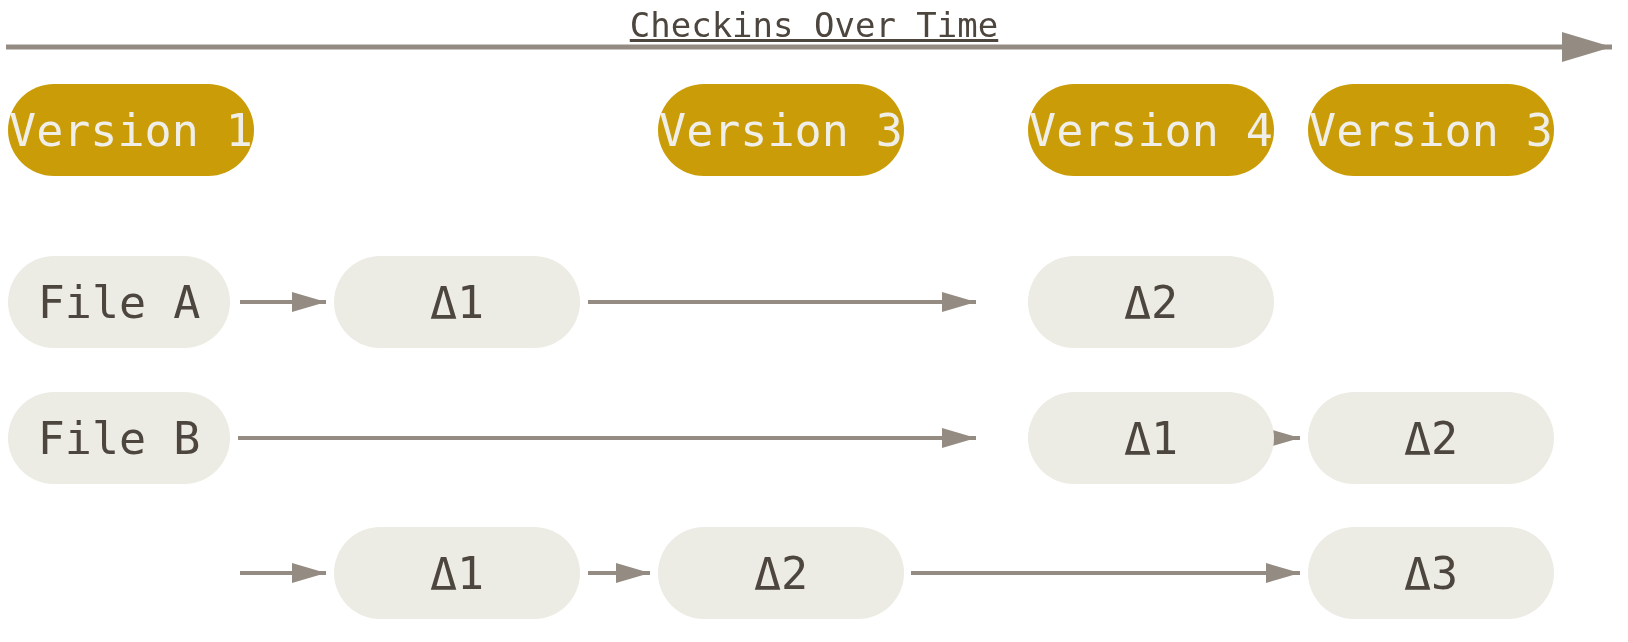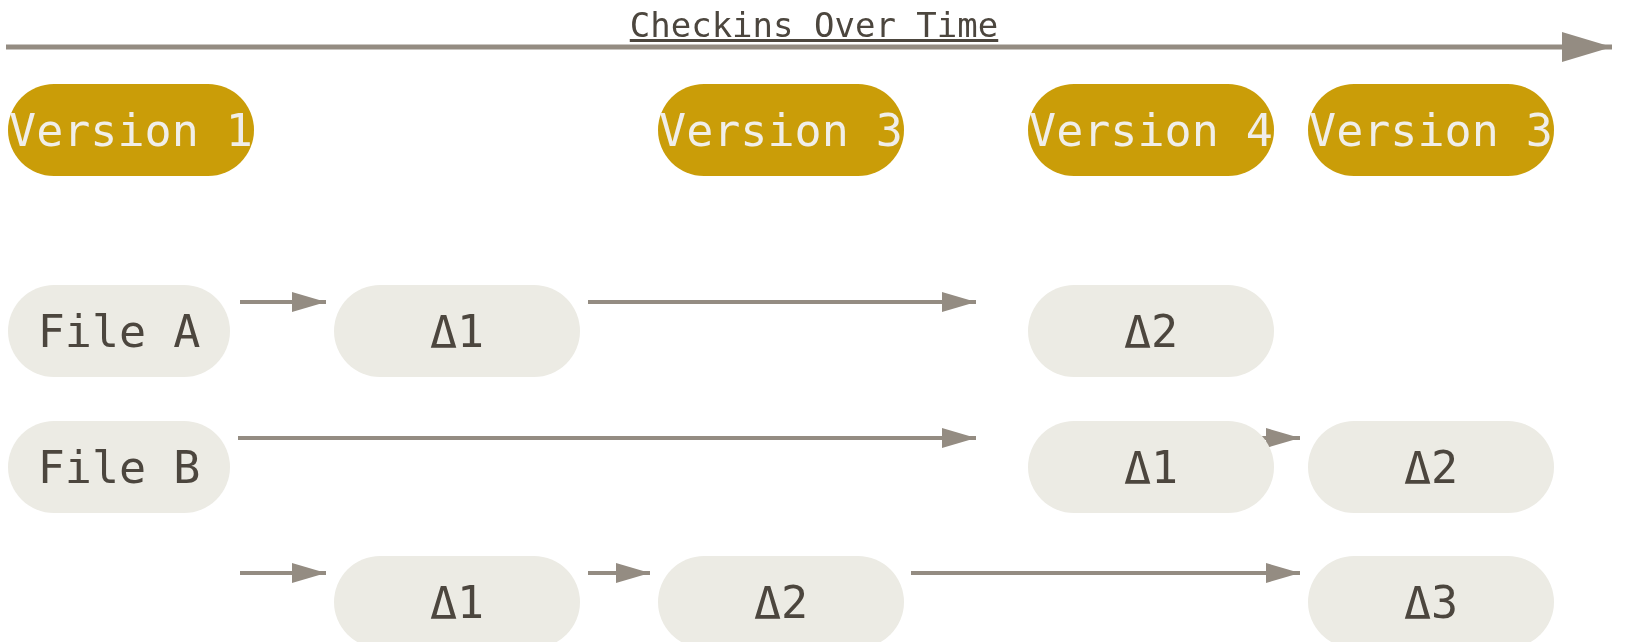--- a/index.html
+++ b/index.html
@@ -50,21 +50,20 @@
     white-space: pre;
     box-sizing: border-box;
   }
   .pill.gold {
     background: var(--gold, #CA9D08);
     color: var(--text_light, #F0EEE9);
   }
   .pill.light {
     background: var(--pill, #ECEBE4);
     color: var(--text_dark, #4C463E);
-    margin-top: 29px;
   }
   
   .c1 { left: 8px;    width: 246px; }
   .c2 { left: 334px;  width: 246px; }
   .c3 { left: 658px;  width: 246px; }
   .c4 { left: 1028px;  width: 246px; }
   .c5 { left: 1308px; width: 246px; }
   .file-col { left: 8px; width: 222px; }
   
   .r-versions { top: 84px; }

